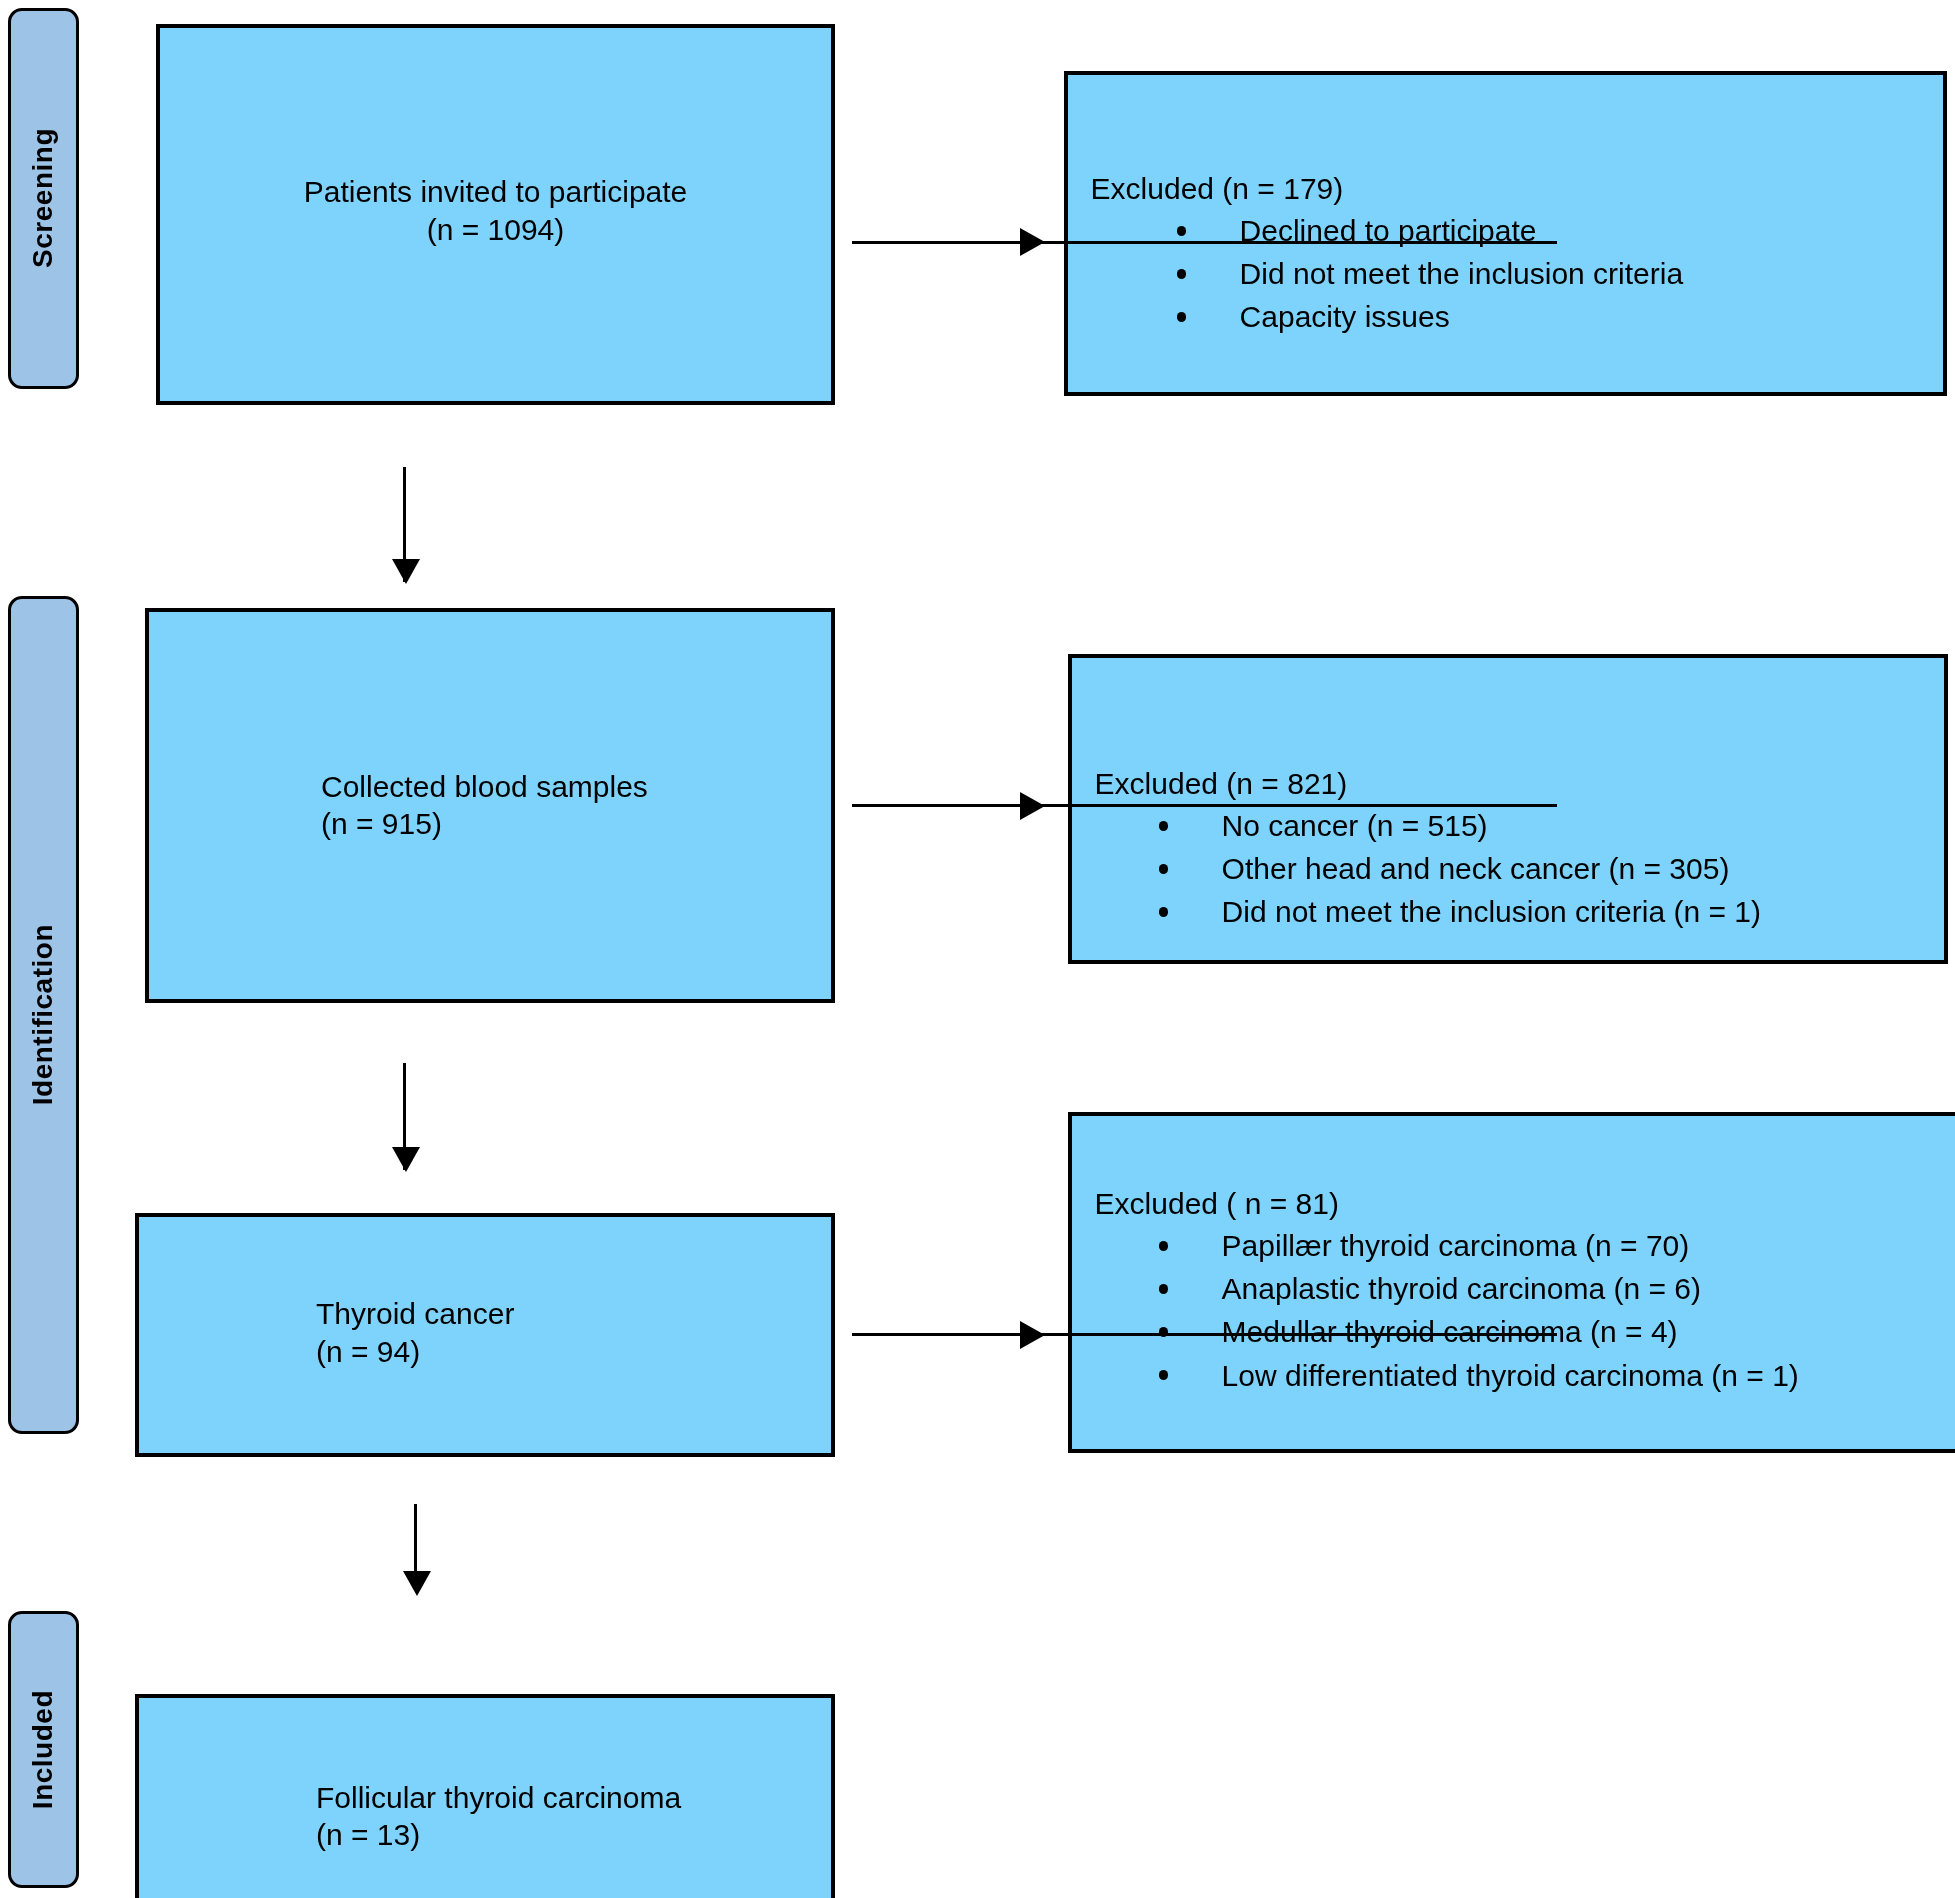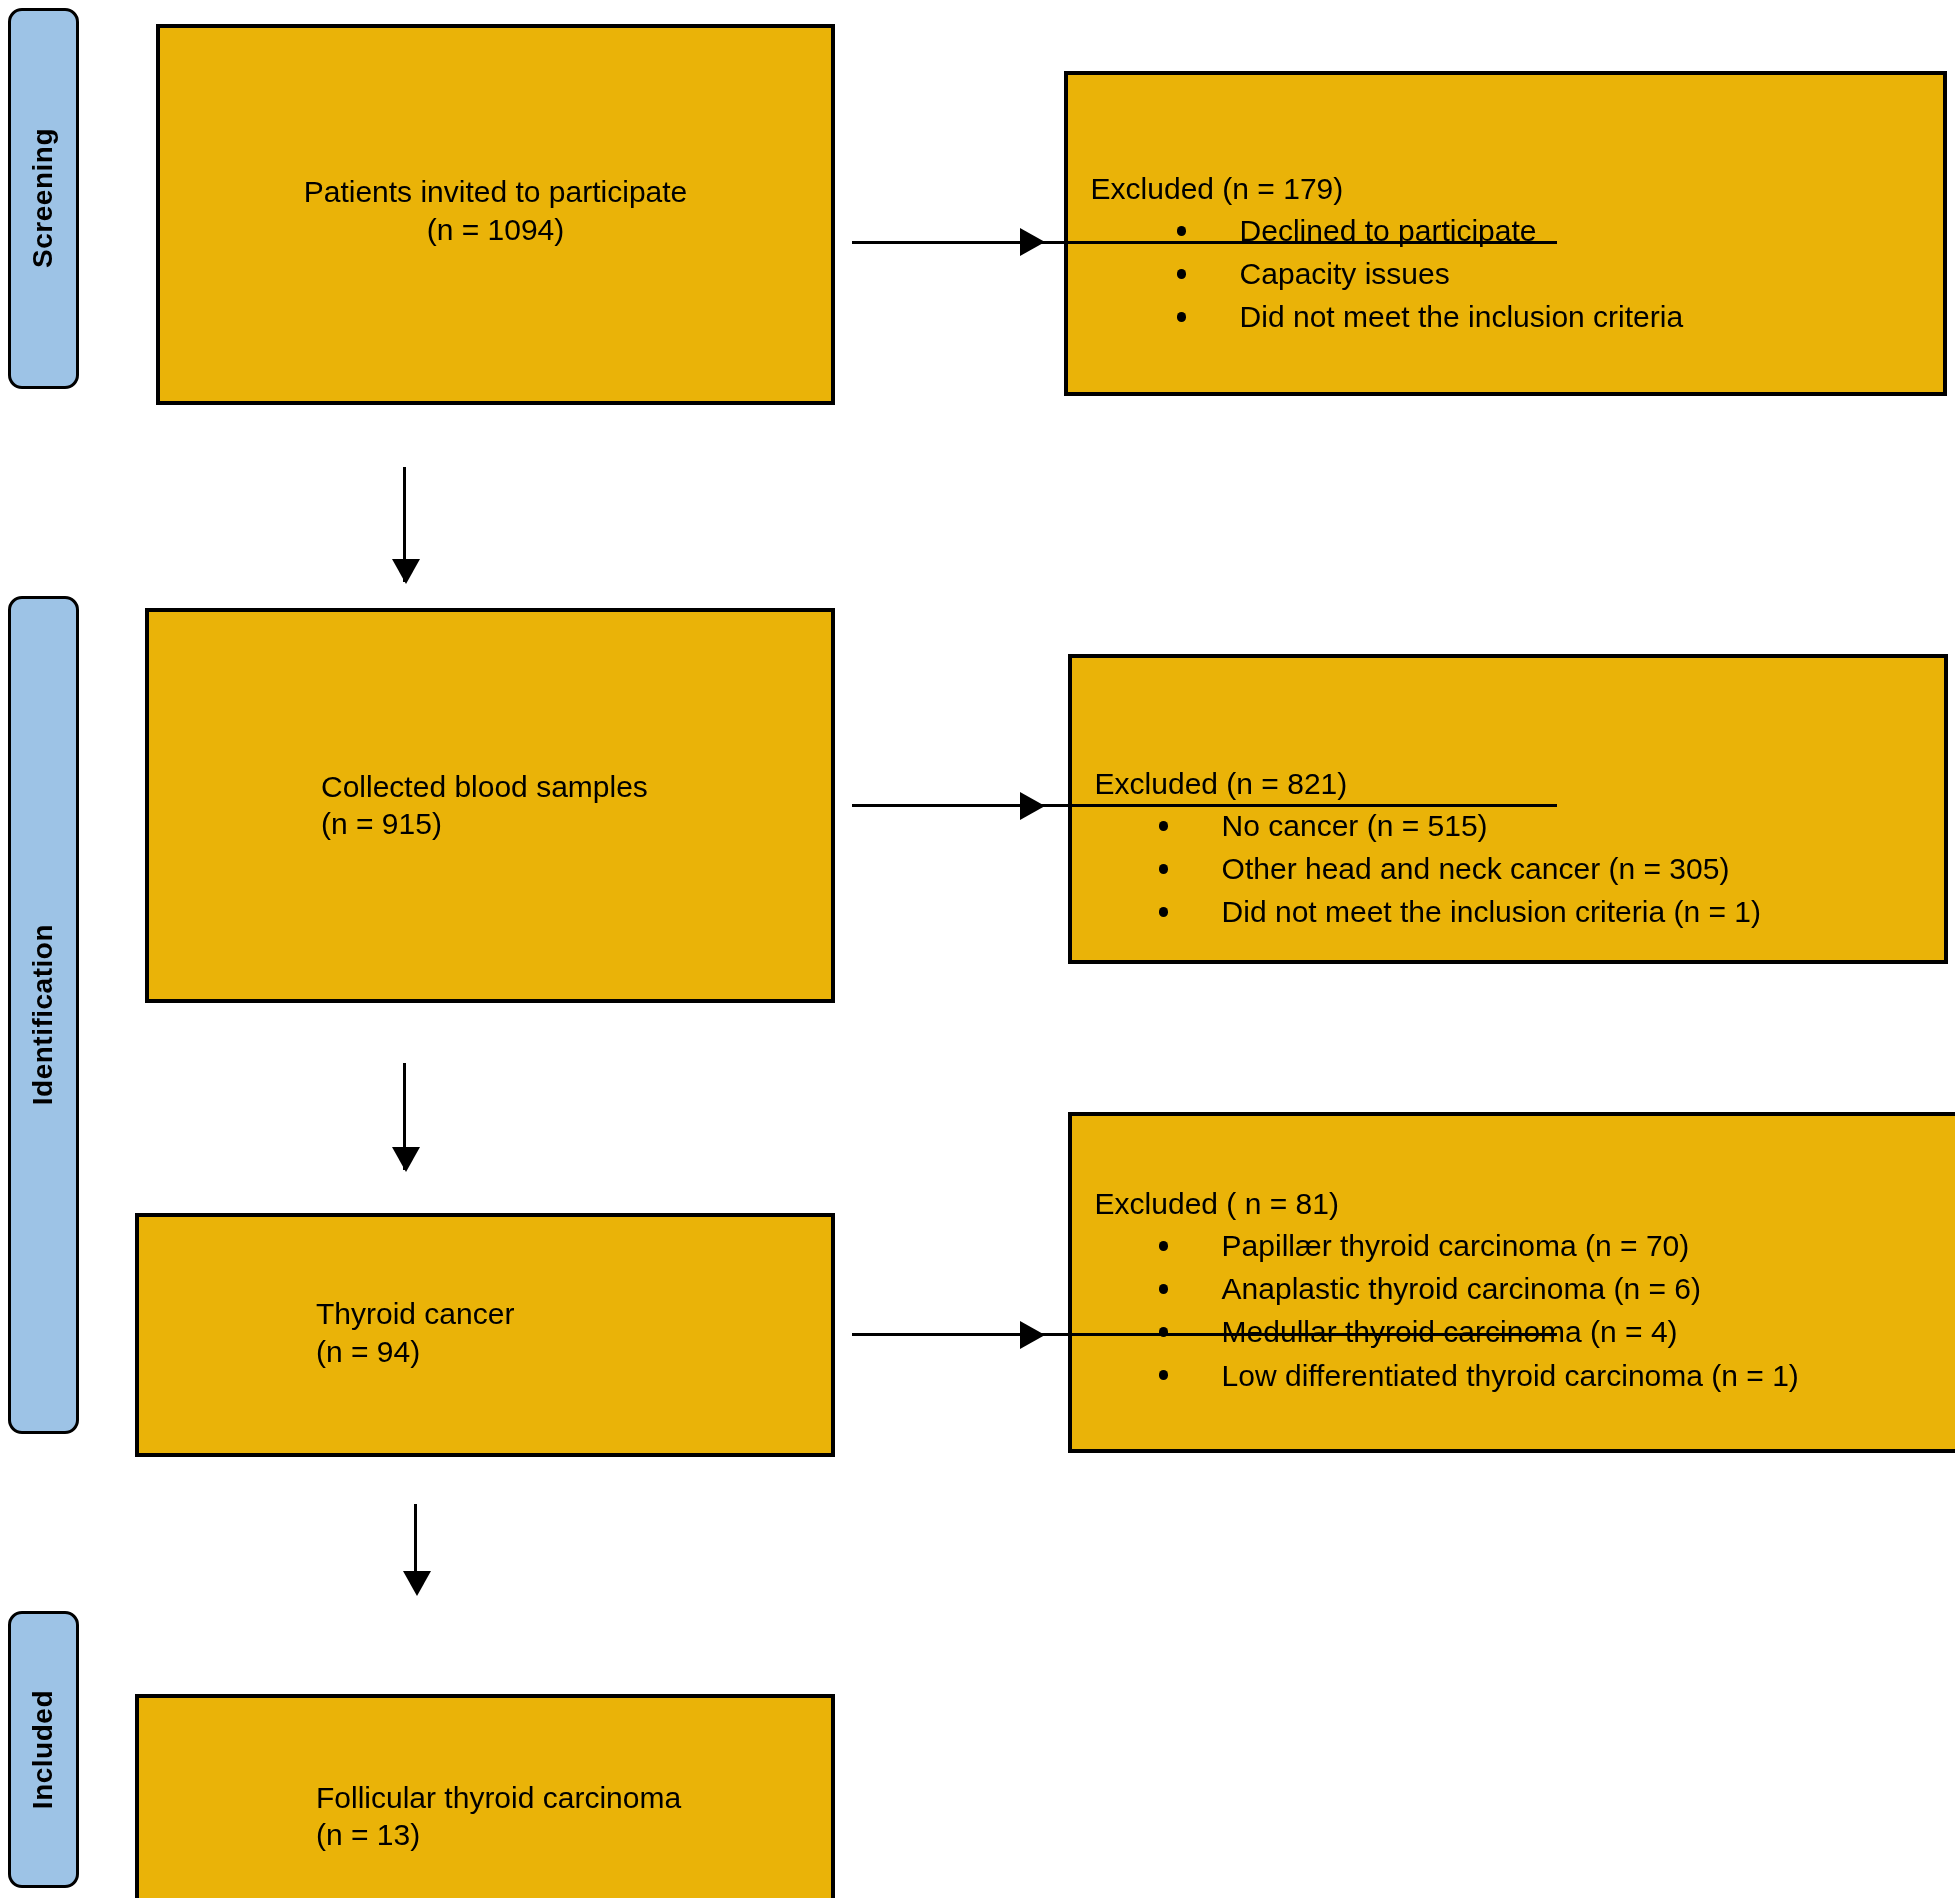--- a/index.html
+++ b/index.html
@@ -33,21 +33,21 @@
     font-weight: bold;
     font-size: 28px;
     color: #000000;
     letter-spacing: 0.5px;
     white-space: nowrap;
   }
 
   
   .flow-box {
     position: absolute;
-    background: #eab308;
+    background: #7dd3fc;
     border: 4.8px solid #000000;
     box-sizing: border-box;
   }
   .box-center-text {
     position: absolute;
     left: 0;
     right: 0;
     text-align: center;
     font-size: 30px;
     line-height: 1.26;
@@ -146,25 +146,25 @@
   <div class="flow-box" style="left:1064px; top:71px; width:883px; height:325px;padding-left:12px;">
     <div style="position:absolute; left:22.6px; top:96px; right:10.7px;">
       <div class="excluded-heading">Excluded (n = 179)</div>
       <ul class="excluded-list">
         <li>
           <span class="bullet-dot"></span>
           <span>Declined to participate</span>
         </li>
         <li>
           <span class="bullet-dot"></span>
+          <span>Did not meet the inclusion criteria</span>
+        </li>
+        <li>
+          <span class="bullet-dot"></span>
           <span>Capacity issues</span>
-        </li>
-        <li>
-          <span class="bullet-dot"></span>
-          <span>Did not meet the inclusion criteria</span>
         </li>
       </ul>
     </div>
   </div>
 
   <div class="conn-h-line" style="left:852px; top:241px; width:705px;"></div>
   <div class="conn-h-head" style="left:1020px; top:228px;"></div>
 
   <div class="conn-v-line" style="left:403px; top:467px; height:115px;"></div>
   <div class="conn-v-head" style="left:392px; top:559px;"></div>

